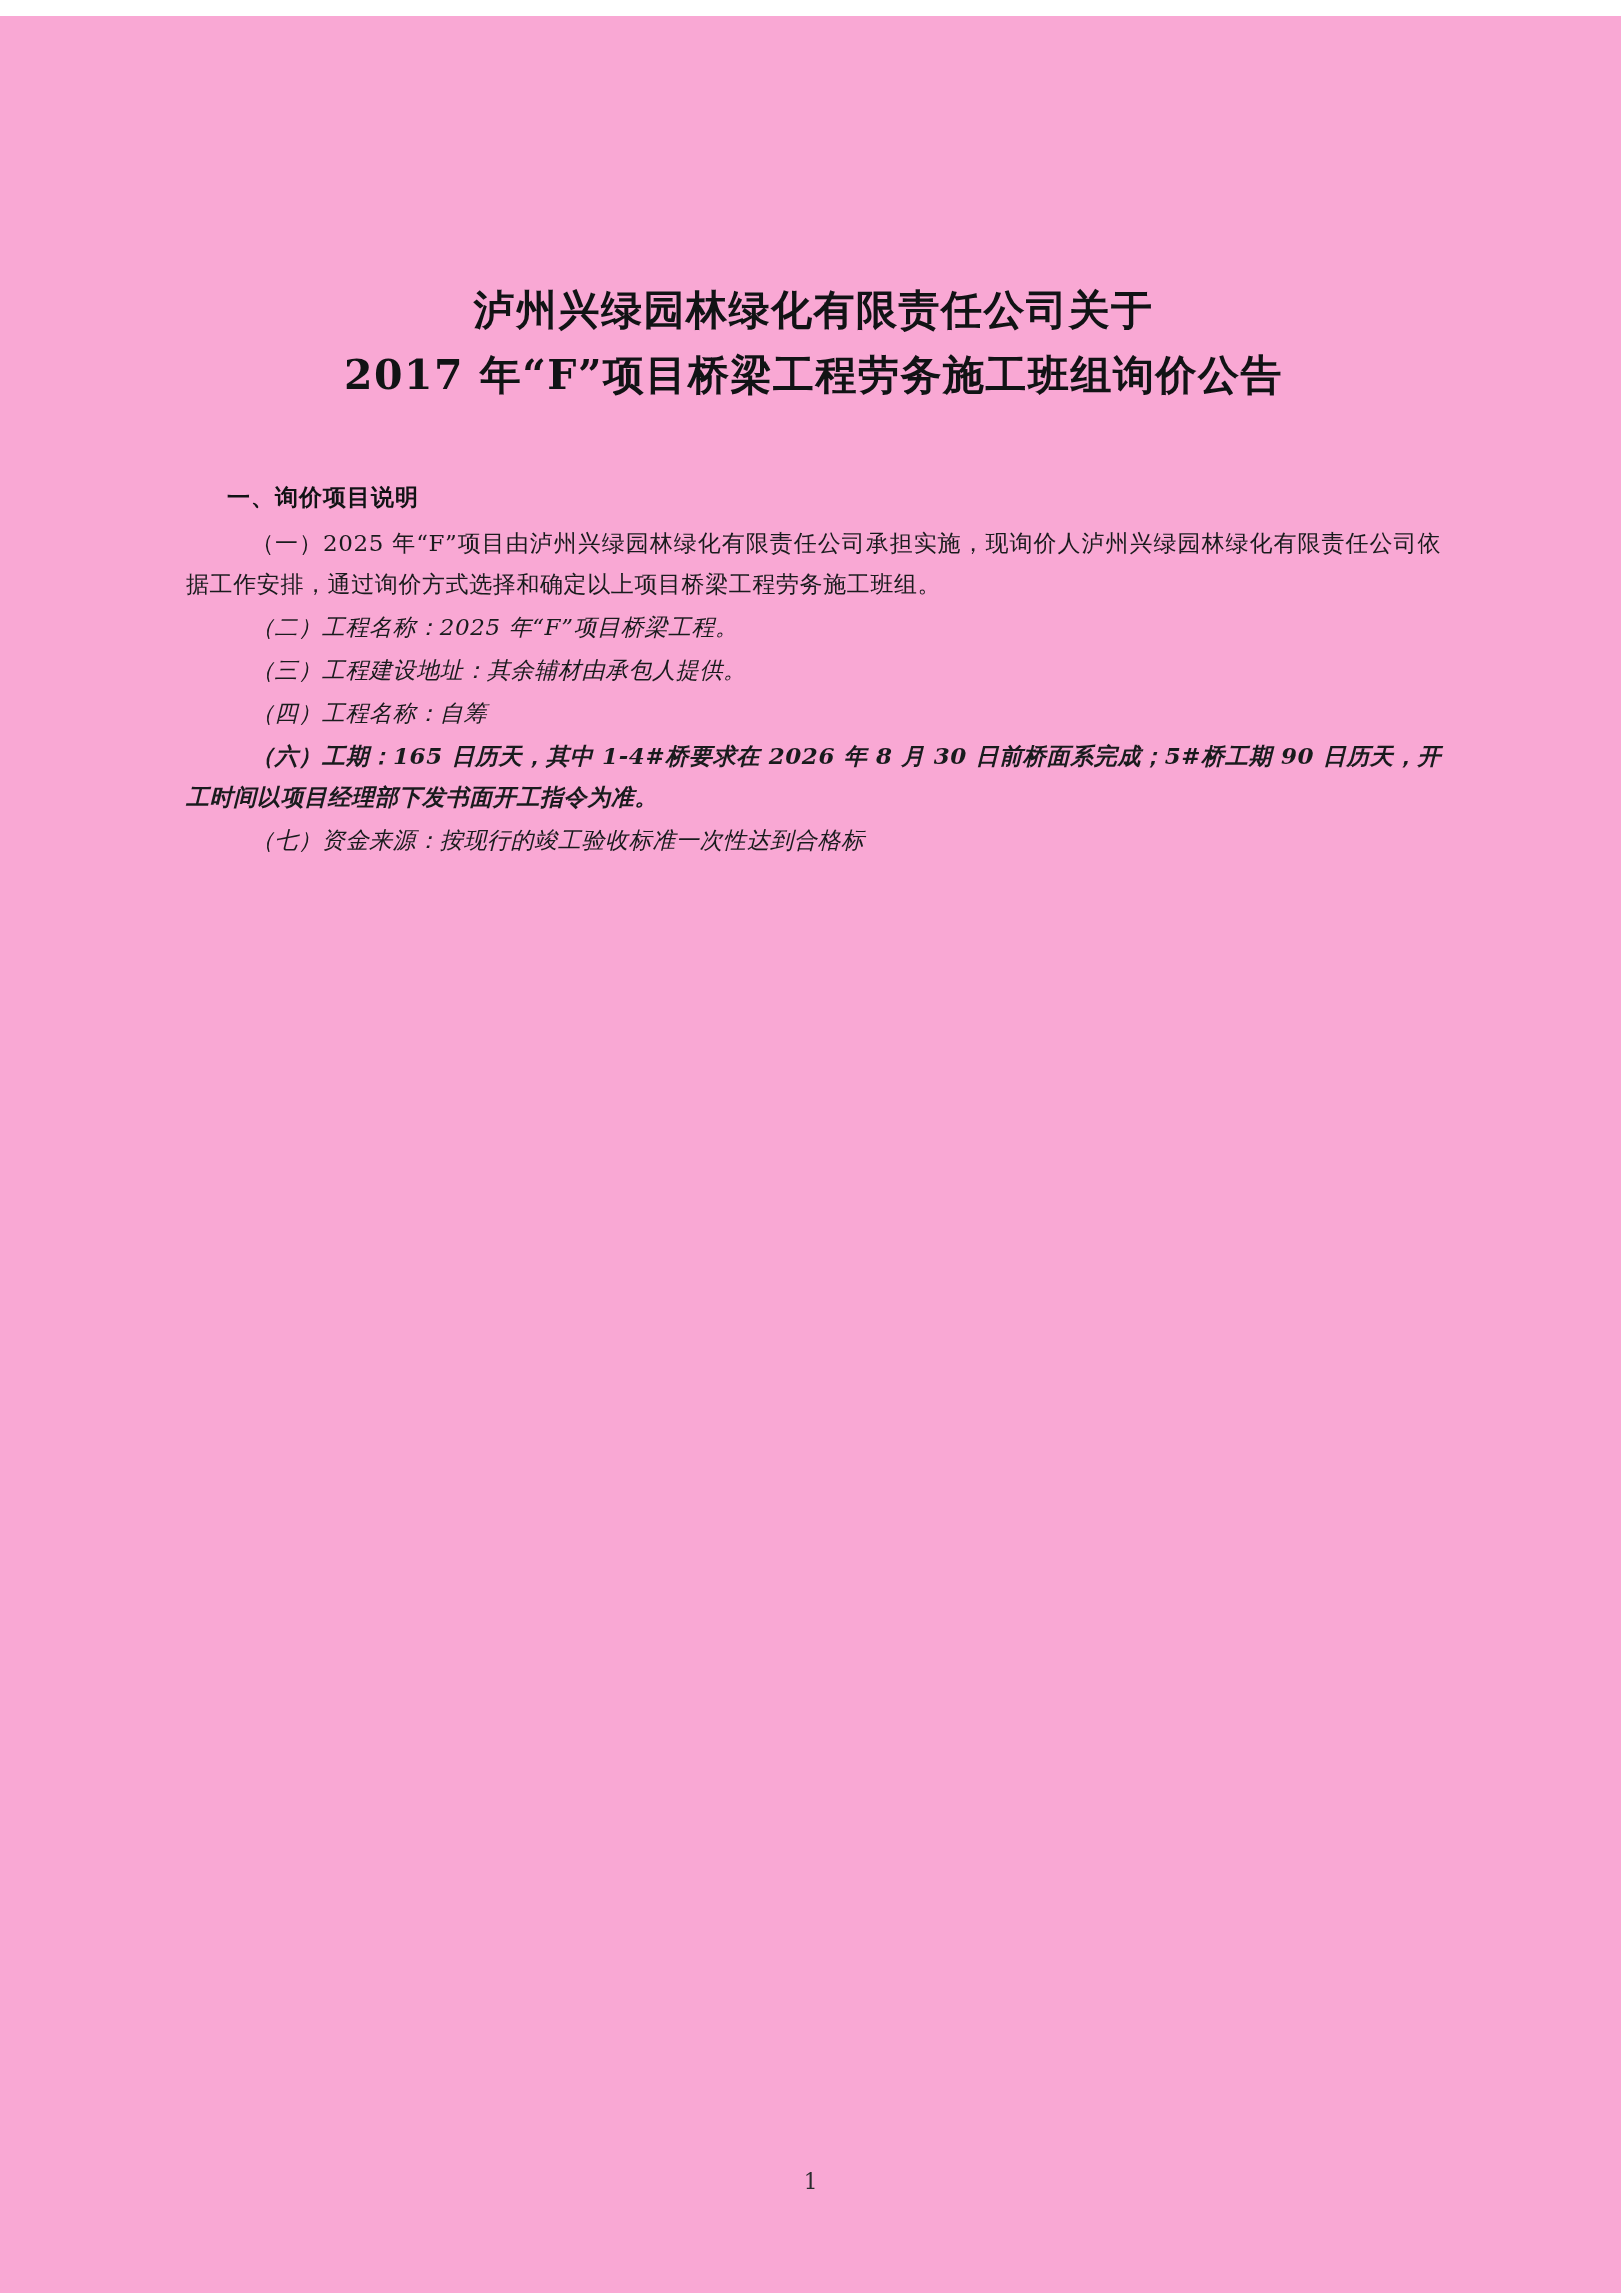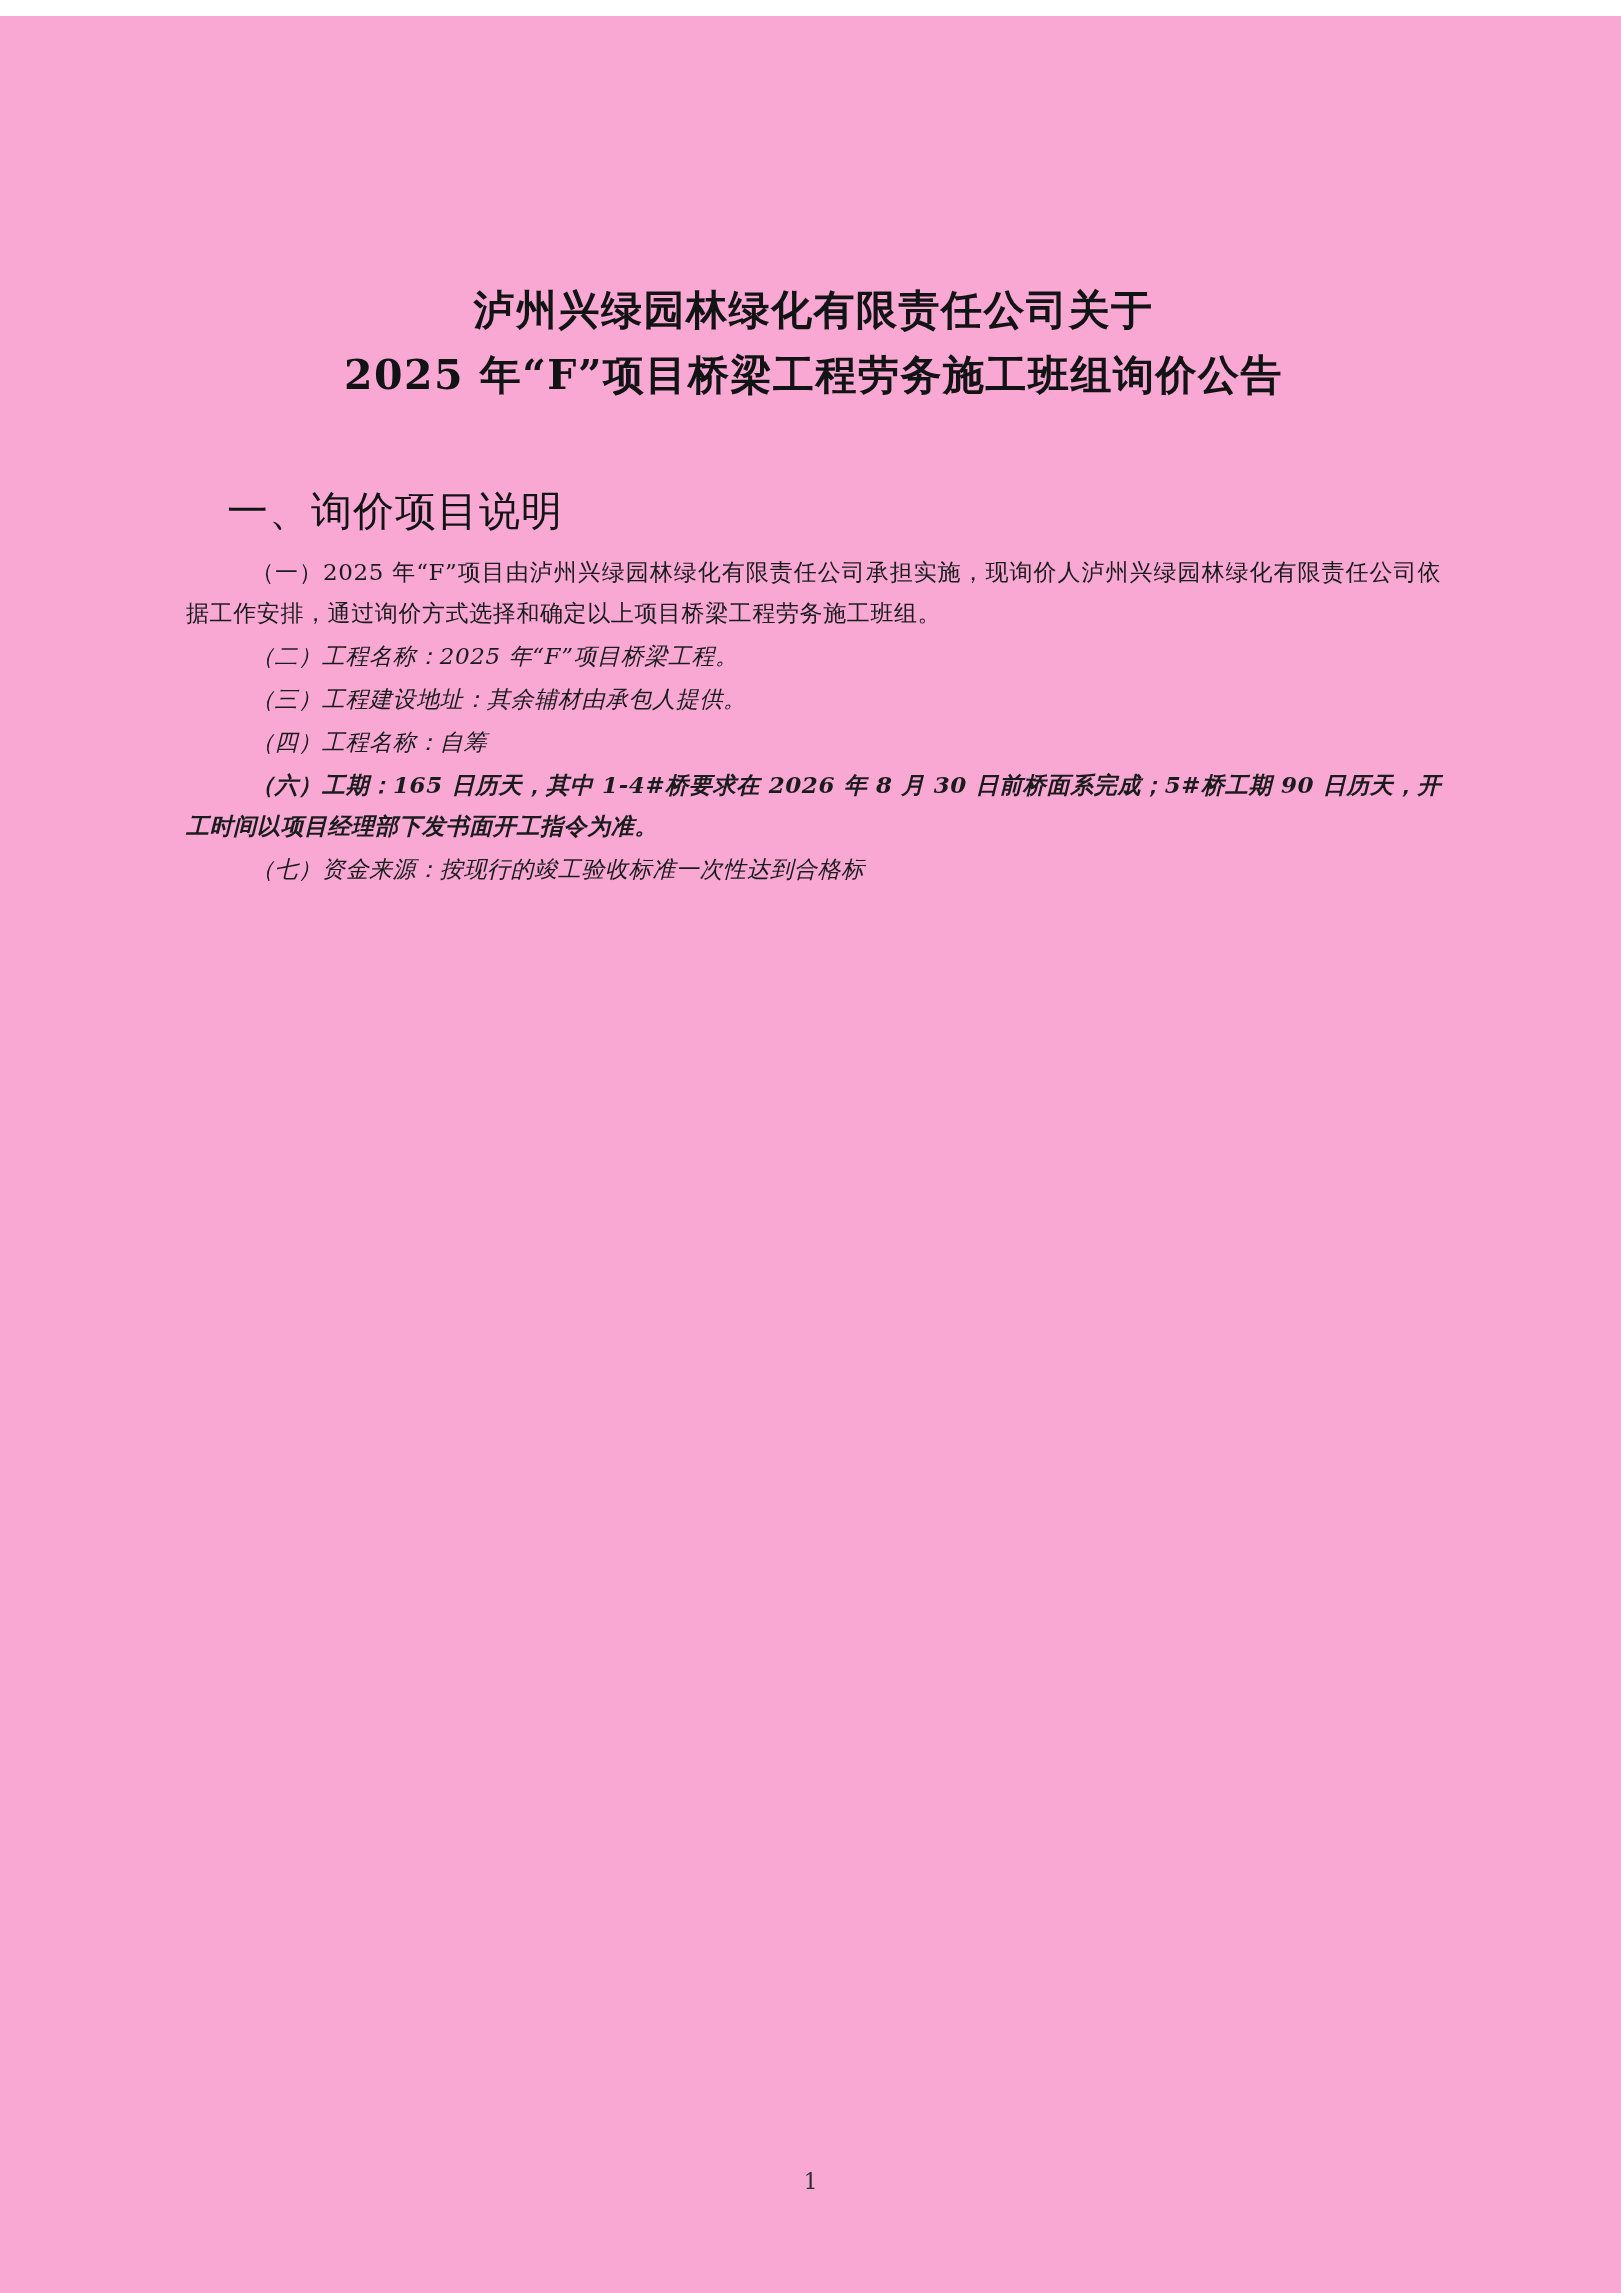--- a/index.html
+++ b/index.html
@@ -39,22 +39,22 @@
   }
   .doc-title .line2 {
     display: block;
     letter-spacing: 1.5px;
     margin-top: 5.9px;
   }
   .section-heading {
     margin-top: 73px;
     margin-bottom: 7.8px;
     font-family: "DejaVu Serif", "Liberation Serif", serif;
-    font-weight: normal;
-    font-size: 41px;
+    font-weight: bold;
+    font-size: 23px;
     line-height: 1.6;
     letter-spacing: 1px;
     padding-left: 41px;
     color: #111315;
   }
   p.para {
     margin: 0;
     font-size: 23px;
     line-height: 1.78;
     text-align: justify;
@@ -83,21 +83,21 @@
 </style>
 </head>
 <body>
 
 <div class="page">
 
   <div class="content">
 
     <div class="doc-title">
       <span class="line1">泸州兴绿园林绿化有限责任公司关于</span>
-      <span class="line2">2025 年“F”项目桥梁工程劳务施工班组询价公告</span>
+      <span class="line2">2017 年“F”项目桥梁工程劳务施工班组询价公告</span>
     </div>
 
     <div class="section-heading">一、询价项目说明</div>
 
     <p class="para">（一）2025 年“F”项目由泸州兴绿园林绿化有限责任公司承担实施，现询价人泸州兴绿园林绿化有限责任公司依据工作安排，通过询价方式选择和确定以上项目桥梁工程劳务施工班组。</p>
     <p class="para">（二）工程名称：2025 年“F”项目桥梁工程。</p>
     <p class="para">（三）工程建设地址：其余辅材由承包人提供。</p>
     <p class="para">（四）工程名称：自筹</p>
     <p class="para bold">（六）工期：165 日历天，其中 1-4#桥要求在 2026 年 8 月 30 日前桥面系完成；5#桥工期 90 日历天，开工时间以项目经理部下发书面开工指令为准。</p>
     <p class="para">（七）资金来源：按现行的竣工验收标准一次性达到合格标</p>

